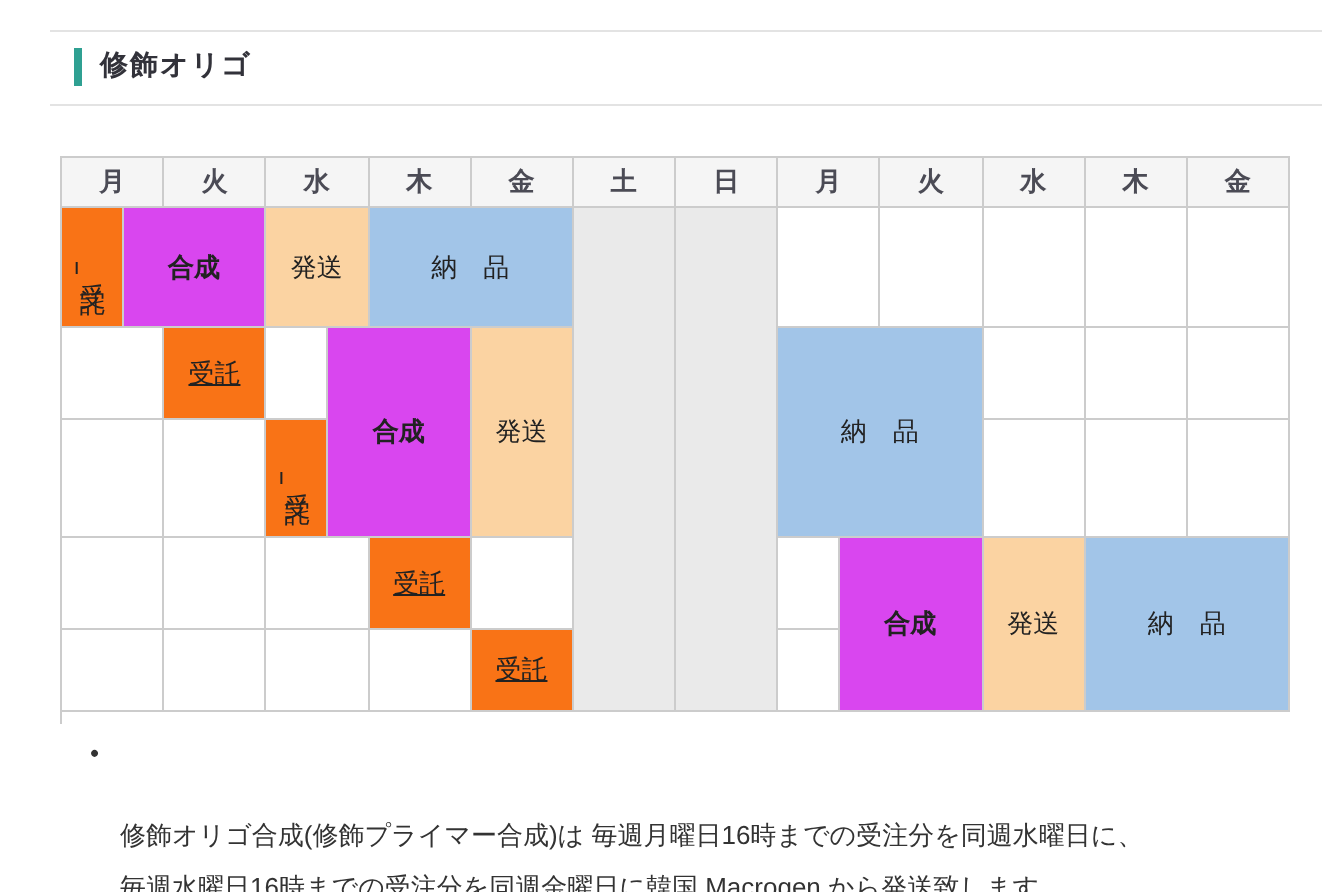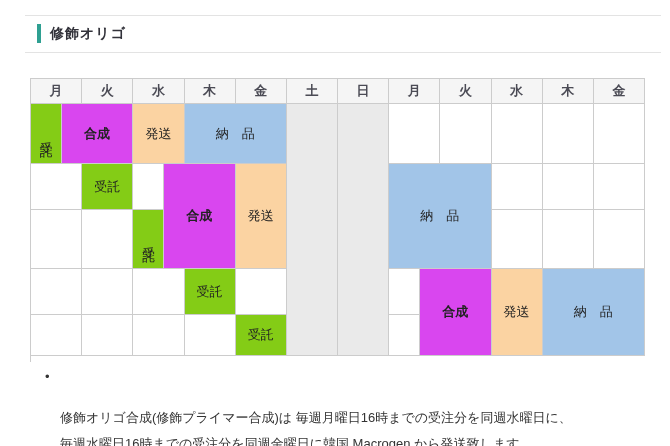--- a/index.html
+++ b/index.html
@@ -1,33 +1,33 @@
 <!DOCTYPE html>
 <html><head>
 <meta charset="utf-8">
 <style>
   html,body{margin:0;padding:0;background:#fff;}
   body{font-family:"Liberation Sans","DejaVu Sans",sans-serif;color:#333;}
   .page{position:relative;width:670px;height:446px;background:#fff;overflow:hidden;}
   .hr{position:absolute;left:25px;width:636px;height:1px;background:#e3e3e3;}
   .hr.top{top:15px;}
   .hr.under-title{top:52px;}
-  .titlebar{position:absolute;left:37px;top:24px;display:flex;align-items:center;}
+  .titlebar{position:absolute;left:37px;top:24px;display:flex;}
   .accent{display:inline-block;width:4px;height:19px;background:#2fa092;margin-right:9px;}
   .title{font-size:14px;font-weight:bold;color:#32323a;letter-spacing:1px;}
 
   .sched{position:absolute;left:30px;top:78px;width:614px;height:283px;
          display:grid;grid-template-columns:repeat(60,1fr);
          grid-template-rows:25px 60px 46px 59px 46px 41px;
          border-top:1px solid #ccc;border-left:1px solid #ccc;box-sizing:content-box;}
   .c{border-right:1px solid #ccc;border-bottom:1px solid #ccc;
      display:flex;align-items:center;justify-content:center;
      font-size:13px;color:#222;background:#fff;overflow:hidden;}
   .hd{background:#f5f5f5;font-weight:bold;color:#4b4b55;font-size:13px;}
-  .ord{background:#84cc16;}
+  .ord{background:#f97316;text-decoration:underline;}
   .syn{background:#d946ef;font-weight:bold;}
   .shp{background:#fbd3a2;}
   .dlv{background:#a2c5e8;}
   .we{background:#eaeaea;}
   .vert{writing-mode:vertical-rl;text-orientation:upright;letter-spacing:3px;}
 
   .notes{position:absolute;left:45px;top:364px;width:600px;font-size:13px;line-height:26px;color:#333;}
   .note-row{display:flex;}
   .bullet{width:15px;color:#333;}
   .note-lines{flex:1;margin-top:41px;}

